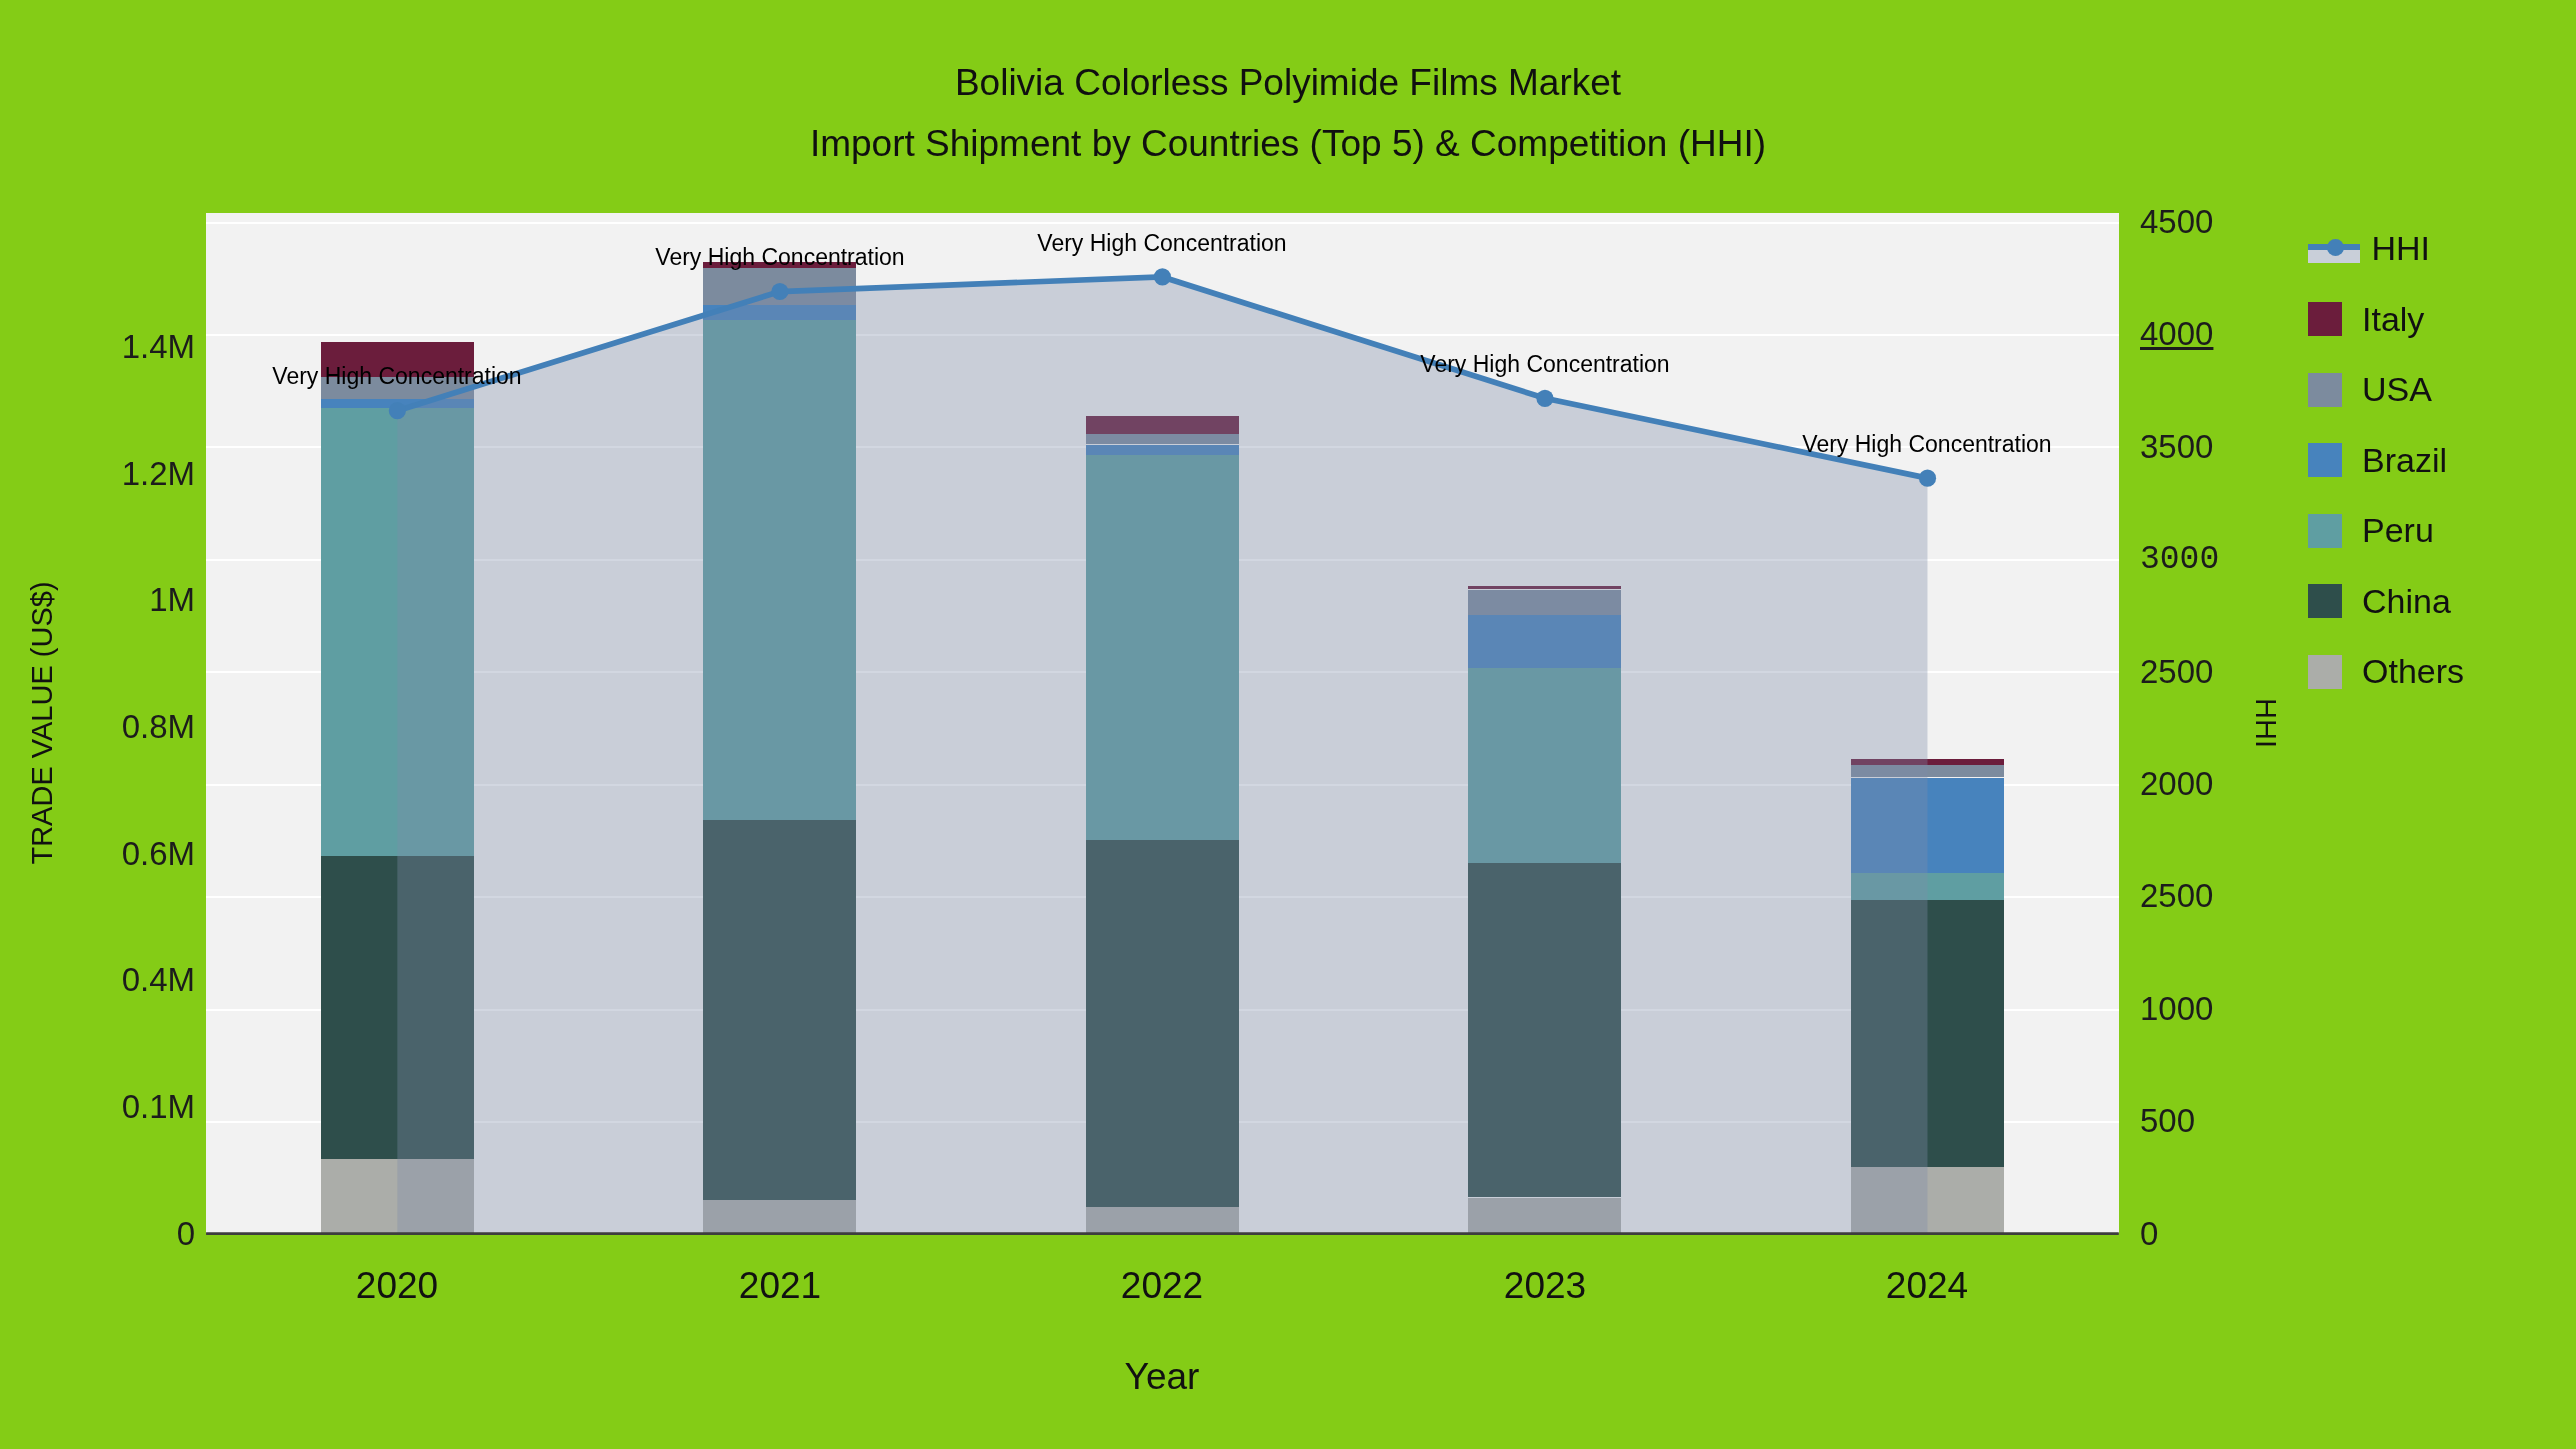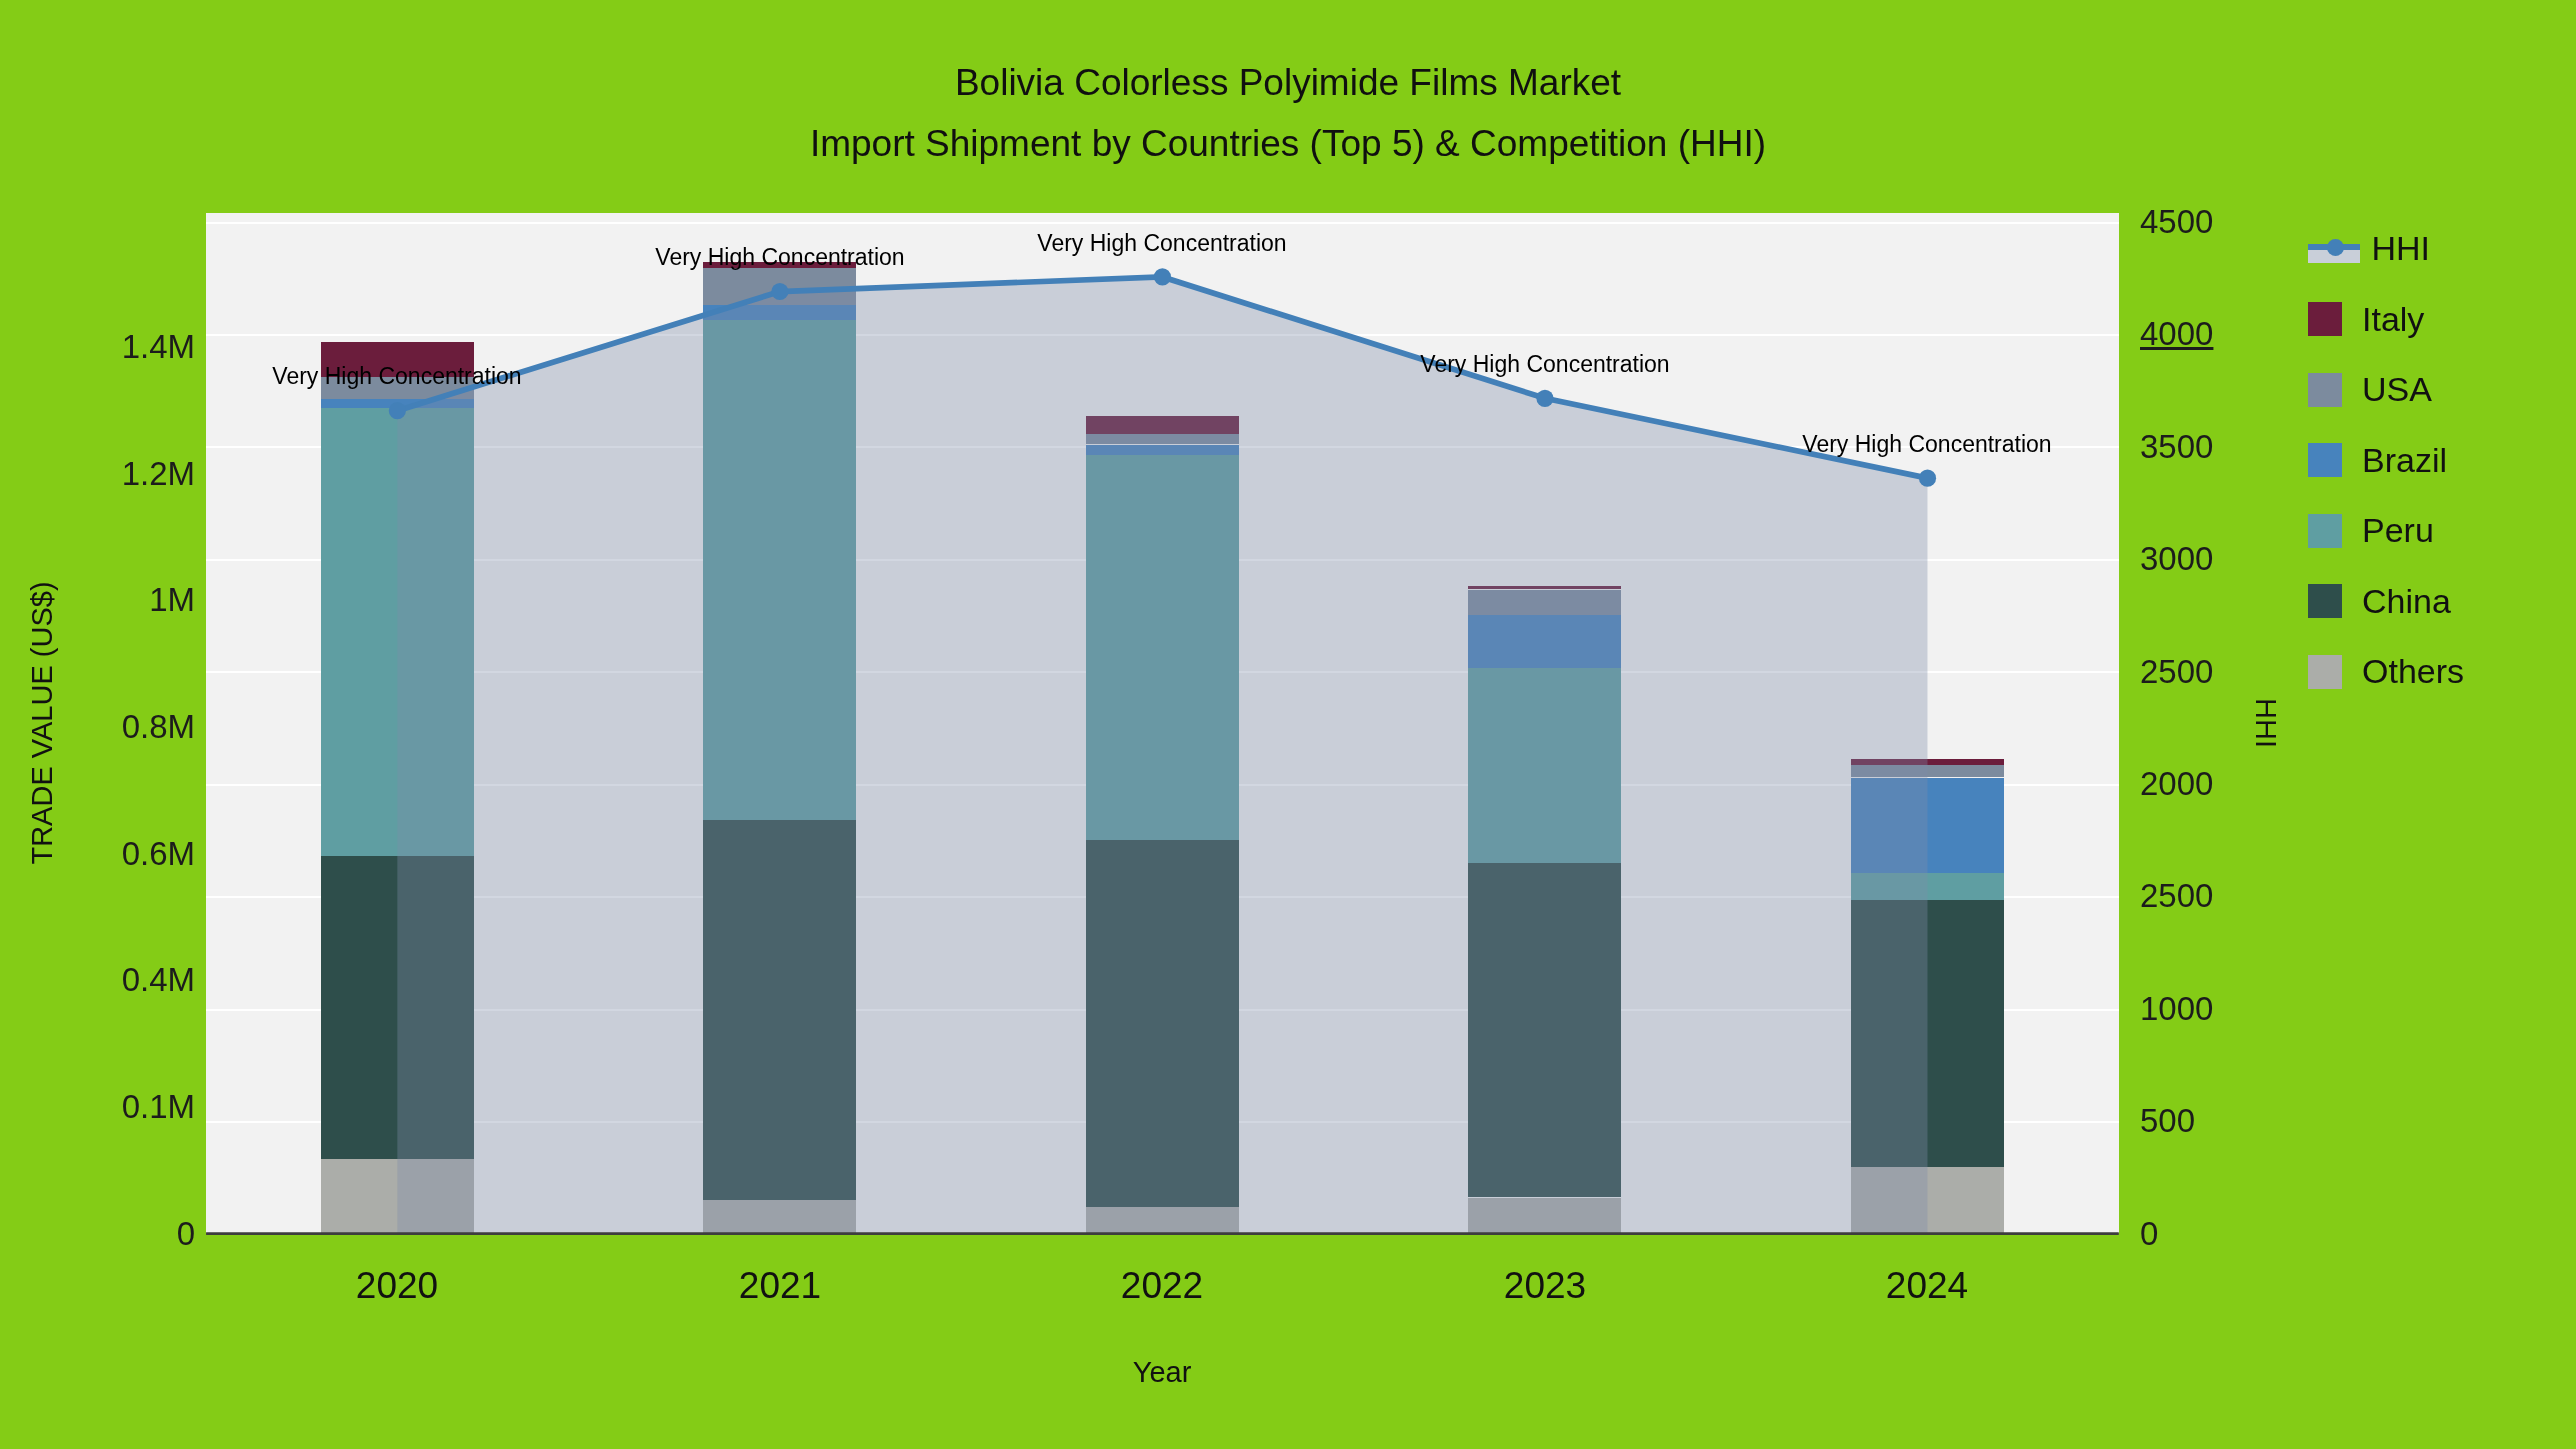--- a/index.html
+++ b/index.html
@@ -9,21 +9,21 @@
   }
   #plot-area{position:absolute;background:#f2f2f2;}
   .gridline{position:absolute;height:2.1px;background:#ffffff;left:0;width:100%;}
   .bar-seg{position:absolute;}
   .tick{position:absolute;transform:translateY(-50%);font-size:33px;color:#1c1c1c;white-space:nowrap;}
   .tick.left{text-align:right;}
   .xtick{position:absolute;transform:translate(-50%,0);font-size:37px;color:#111;white-space:nowrap;}
   .annotation{position:absolute;transform:translate(-50%,-50%);font-size:23px;color:#000;white-space:nowrap;}
   #title-block{position:absolute;left:0;top:52px;width:2576px;text-align:center;line-height:1.65;}
   .title-line{font-size:37px;color:#101010;}
-  #xaxis-title{position:absolute;transform:translate(-50%,0);font-size:29px;color:#111;}
+  #xaxis-title{position:absolute;transform:translate(-50%,0);font-size:37px;color:#111;}
   #yaxis-title{position:absolute;transform:translate(-50%,-50%) rotate(-90deg);font-size:29px;color:#111;white-space:nowrap;}
   #y2axis-title{position:absolute;transform:translate(-50%,-50%) rotate(90deg);font-size:29px;color:#111;white-space:nowrap;}
   #legend{position:absolute;left:2308px;top:229px;}
   .legend-row{display:flex;align-items:center;margin-bottom:31.5px;cursor:pointer;}
   .legend-swatch{width:34px;height:34px;margin-right:20px;flex:0 0 auto;}
   .legend-line-swatch{position:relative;width:52px;height:37px;margin-right:11.4px;flex:0 0 auto;}
   .legend-line-swatch .fill{position:absolute;left:0;right:0;top:17px;height:15.7px;background:#c9cfd9;}
   .legend-line-swatch .line{position:absolute;left:0;right:0;top:14.3px;height:5.7px;}
   .legend-line-swatch .dot{position:absolute;left:18.6px;top:8.6px;width:17px;height:17px;border-radius:50%;}
   .legend-label{font-size:34px;color:#111;}
@@ -99,21 +99,21 @@
       <div class="tick left" style="left: 43px; width: 152px; top: 727px;">0.8M</div>
       <div class="tick left" style="left: 43px; width: 152px; top: 600px;">1M</div>
       <div class="tick left" style="left: 43px; width: 152px; top: 474px;">1.2M</div>
       <div class="tick left" style="left: 43px; width: 152px; top: 347px;">1.4M</div>
       <div class="tick" style="left: 2140px; top: 1234px;">0</div>
       <div class="tick" style="left: 2140px; top: 1121px;">500</div>
       <div class="tick" style="left: 2140px; top: 1009px;">1000</div>
       <div class="tick" style="left: 2140px; top: 896px;">2500</div>
       <div class="tick" style="left: 2140px; top: 784px;">2000</div>
       <div class="tick" style="left: 2140px; top: 672px;">2500</div>
-      <div class="tick" style="left: 2140px; top: 559px;">3000</div>
+      <div class="tick" style="left: 2140px; top: 559px; font-family: Liberation Mono, monospace;">3000</div>
       <div class="tick" style="left: 2140px; top: 447px;">3500</div>
       <div class="tick" style="left: 2140px; top: 334px; text-decoration: underline;">4000</div>
       <div class="tick" style="left: 2140px; top: 222px;">4500</div>
       <div class="xtick" style="left: 397px; top: 1265px;">2020</div>
       <div class="xtick" style="left: 780px; top: 1265px;">2021</div>
       <div class="xtick" style="left: 1162px; top: 1265px;">2022</div>
       <div class="xtick" style="left: 1545px; top: 1265px;">2023</div>
       <div class="xtick" style="left: 1927px; top: 1265px;">2024</div>
     </div>
 

